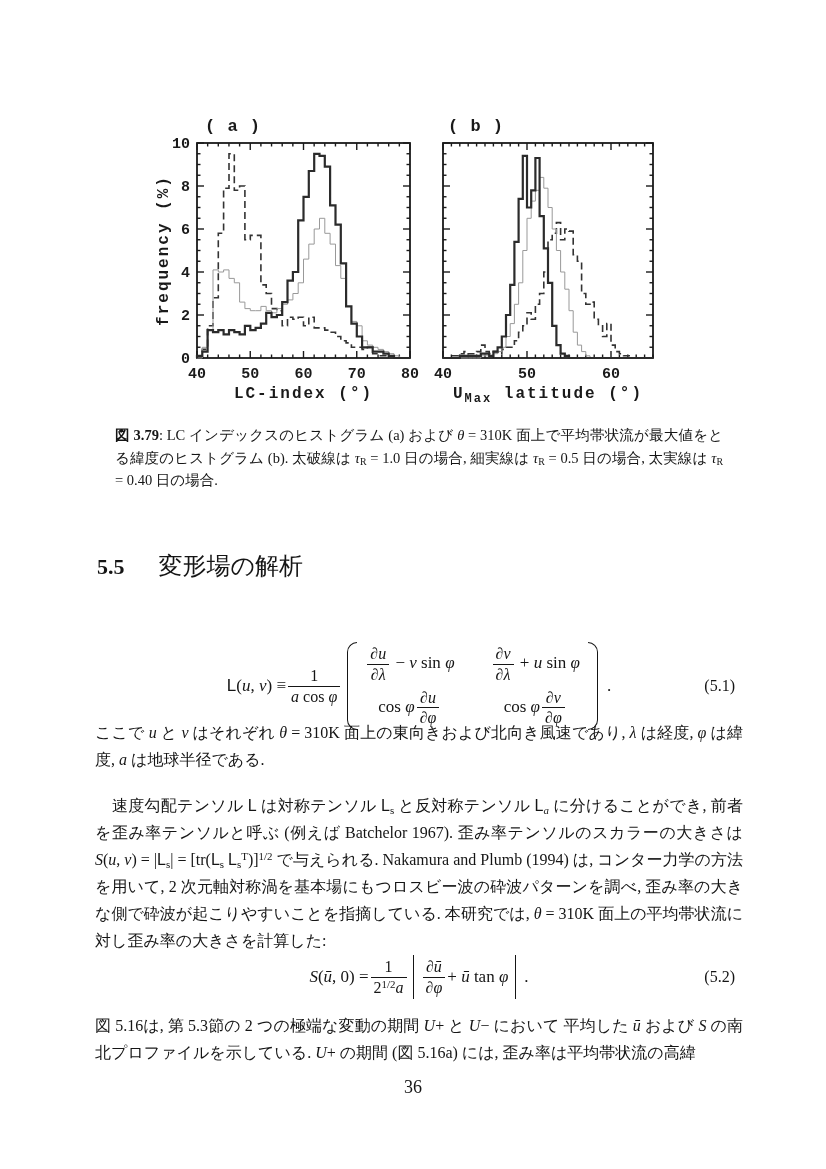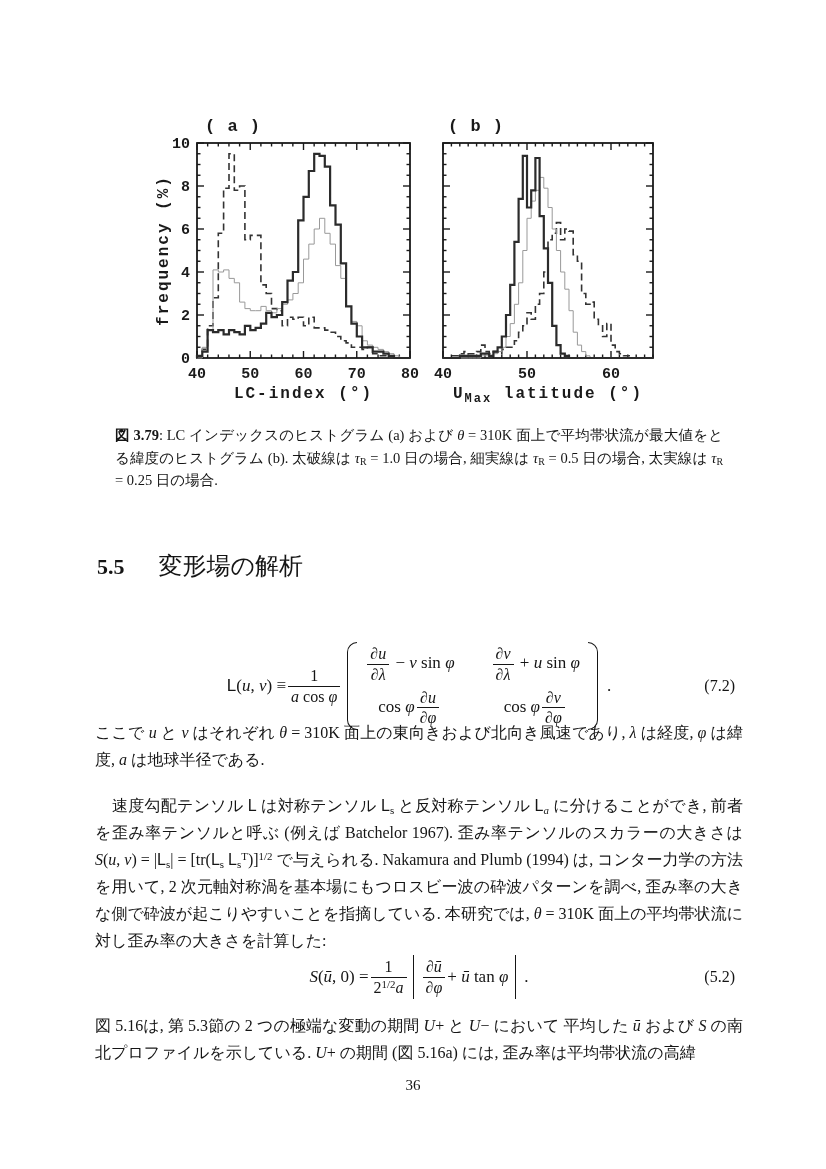--- a/index.html
+++ b/index.html
@@ -37,21 +37,21 @@
   .paren.l{border-left:1.6px solid #151515;border-top:1.6px solid #151515;
            border-bottom:1.6px solid #151515;border-radius:11px 0 0 11px;margin-right:4px;}
   .paren.r{border-right:1.6px solid #151515;border-top:1.6px solid #151515;
            border-bottom:1.6px solid #151515;border-radius:0 11px 11px 0;margin-left:4px;}
   .mat{display:inline-grid;grid-template-columns:auto auto;column-gap:36px;row-gap:5px;
        align-items:center;justify-items:center;padding:3px 4px;}
   .cell{white-space:nowrap;}
   .absgrp{display:inline-flex;align-items:center;border-left:1.3px solid #151515;
           border-right:1.3px solid #151515;padding:3px 7px;margin:0 4px;}
   .period{margin-left:4px;}
-  .pageno{position:absolute;left:0;top:1077px;width:100%;text-align:center;font-size:15px;}
+  .pageno{position:absolute;left:0;top:1077px;width:100%;text-align:center;font-size:18px;}
   svg{position:absolute;}
   svg text{fill:#1a1a1a;}
   .ctick{font:bold 15px "Liberation Mono","DejaVu Sans Mono",monospace;}
   .clab{font:bold 16px "Liberation Mono","DejaVu Sans Mono",monospace;letter-spacing:2px;}
   .ctitle{font:bold 17px "Liberation Mono","DejaVu Sans Mono",monospace;letter-spacing:1px;}
 </style>
 </head>
 <body>
 
 <div class="page">
@@ -260,21 +260,21 @@
       <line x1="233" y1="33" x2="226" y2="33" stroke="#1a1a1a" stroke-width="1.4"></line>
       <text x="23" y="268" text-anchor="middle" class="ctick">40</text>
       <text x="107" y="268" text-anchor="middle" class="ctick">50</text>
       <text x="191" y="268" text-anchor="middle" class="ctick">60</text>
       <text x="128" y="288" text-anchor="middle" class="clab"><tspan>U</tspan><tspan dy="4" font-size="12">Max</tspan><tspan dy="-4"> latitude (°)</tspan></text>
       <path d="M23.0 248.0 L23.0 248.0 L27.2 248.0 L27.2 248.0 L31.4 248.0 L31.4 245.8 L35.6 245.8 L35.6 245.8 L39.8 245.8 L39.8 243.7 L44.0 243.7 L44.0 241.6 L48.2 241.6 L48.2 243.7 L52.4 243.7 L52.4 243.7 L56.6 243.7 L56.6 241.6 L60.8 241.6 L60.8 235.1 L65.0 235.1 L65.0 241.6 L69.2 241.6 L69.2 243.7 L73.4 243.7 L73.4 241.6 L77.6 241.6 L77.6 243.7 L81.8 243.7 L81.8 239.4 L86.0 239.4 L86.0 237.3 L90.2 237.3 L90.2 237.3 L94.4 237.3 L94.4 230.8 L98.6 230.8 L98.6 222.2 L102.8 222.2 L102.8 215.8 L107.0 215.8 L107.0 202.8 L111.2 202.8 L111.2 209.3 L115.4 209.3 L115.4 194.3 L119.6 194.3 L119.6 183.5 L123.8 183.5 L123.8 162.0 L128.0 162.0 L128.0 129.8 L132.2 129.8 L132.2 123.3 L136.4 123.3 L136.4 112.6 L140.6 112.6 L140.6 129.8 L144.8 129.8 L144.8 119.0 L149.0 119.0 L149.0 121.1 L153.2 121.1 L153.2 144.8 L157.4 144.8 L157.4 151.3 L161.6 151.3 L161.6 183.5 L165.8 183.5 L165.8 194.3 L170.0 194.3 L170.0 192.1 L174.2 192.1 L174.2 209.3 L178.4 209.3 L178.4 215.8 L182.6 215.8 L182.6 226.5 L186.8 226.5 L186.8 213.6 L191.0 213.6 L191.0 235.1 L195.2 235.1 L195.2 241.6 L199.4 241.6 L199.4 243.7 L203.6 243.7 L203.6 245.8 L207.8 245.8 L207.8 245.8 L212.0 245.8 L212.0 248.0 L216.2 248.0 L216.2 248.0 L220.4 248.0 L220.4 248.0 L224.6 248.0 L224.6 248.0 L228.8 248.0 L228.8 248.0 L233.0 248.0 L233.0 248.0" fill="none" stroke="#333333" stroke-width="1.6" stroke-dasharray="7 4"></path>
       <path d="M23.0 248.0 L23.0 248.0 L27.2 248.0 L27.2 248.0 L31.4 248.0 L31.4 248.0 L35.6 248.0 L35.6 248.0 L39.8 248.0 L39.8 248.0 L44.0 248.0 L44.0 248.0 L48.2 248.0 L48.2 248.0 L52.4 248.0 L52.4 248.0 L56.6 248.0 L56.6 248.0 L60.8 248.0 L60.8 245.8 L65.0 245.8 L65.0 245.8 L69.2 245.8 L69.2 245.8 L73.4 245.8 L73.4 243.7 L77.6 243.7 L77.6 241.6 L81.8 241.6 L81.8 237.3 L86.0 237.3 L86.0 226.5 L90.2 226.5 L90.2 213.6 L94.4 213.6 L94.4 194.3 L98.6 194.3 L98.6 172.8 L102.8 172.8 L102.8 140.5 L107.0 140.5 L107.0 108.3 L111.2 108.3 L111.2 91.1 L115.4 91.1 L115.4 80.3 L119.6 80.3 L119.6 67.4 L123.8 67.4 L123.8 78.2 L128.0 78.2 L128.0 97.5 L132.2 97.5 L132.2 119.0 L136.4 119.0 L136.4 140.5 L140.6 140.5 L140.6 162.0 L144.8 162.0 L144.8 179.2 L149.0 179.2 L149.0 200.7 L153.2 200.7 L153.2 222.2 L157.4 222.2 L157.4 235.1 L161.6 235.1 L161.6 241.6 L165.8 241.6 L165.8 245.8 L170.0 245.8 L170.0 248.0 L174.2 248.0 L174.2 248.0 L178.4 248.0 L178.4 248.0 L182.6 248.0 L182.6 248.0 L186.8 248.0 L186.8 248.0 L191.0 248.0 L191.0 248.0 L195.2 248.0 L195.2 248.0 L199.4 248.0 L199.4 248.0 L203.6 248.0 L203.6 248.0 L207.8 248.0 L207.8 248.0 L212.0 248.0 L212.0 248.0 L216.2 248.0 L216.2 248.0 L220.4 248.0 L220.4 248.0 L224.6 248.0 L224.6 248.0 L228.8 248.0 L228.8 248.0 L233.0 248.0 L233.0 248.0" fill="none" stroke="#999999" stroke-width="1"></path>
       <path d="M23.0 248.0 L23.0 248.0 L27.2 248.0 L27.2 248.0 L31.4 248.0 L31.4 248.0 L35.6 248.0 L35.6 248.0 L39.8 248.0 L39.8 245.8 L44.0 245.8 L44.0 245.8 L48.2 245.8 L48.2 245.8 L52.4 245.8 L52.4 245.8 L56.6 245.8 L56.6 245.8 L60.8 245.8 L60.8 243.7 L65.0 243.7 L65.0 243.7 L69.2 243.7 L69.2 245.8 L73.4 245.8 L73.4 241.6 L77.6 241.6 L77.6 237.3 L81.8 237.3 L81.8 226.5 L86.0 226.5 L86.0 205.0 L90.2 205.0 L90.2 174.9 L94.4 174.9 L94.4 131.9 L98.6 131.9 L98.6 88.9 L102.8 88.9 L102.8 45.9 L107.0 45.9 L107.0 97.5 L111.2 97.5 L111.2 80.3 L115.4 80.3 L115.4 48.0 L119.6 48.0 L119.6 106.1 L123.8 106.1 L123.8 138.3 L128.0 138.3 L128.0 172.8 L132.2 172.8 L132.2 215.8 L136.4 215.8 L136.4 235.1 L140.6 235.1 L140.6 243.7 L144.8 243.7 L144.8 245.8 L149.0 245.8 L149.0 248.0 L153.2 248.0 L153.2 248.0 L157.4 248.0 L157.4 248.0 L161.6 248.0 L161.6 248.0 L165.8 248.0 L165.8 248.0 L170.0 248.0 L170.0 248.0 L174.2 248.0 L174.2 248.0 L178.4 248.0 L178.4 248.0 L182.6 248.0 L182.6 248.0 L186.8 248.0 L186.8 248.0 L191.0 248.0 L191.0 248.0 L195.2 248.0 L195.2 248.0 L199.4 248.0 L199.4 248.0 L203.6 248.0 L203.6 248.0 L207.8 248.0 L207.8 248.0 L212.0 248.0 L212.0 248.0 L216.2 248.0 L216.2 248.0 L220.4 248.0 L220.4 248.0 L224.6 248.0 L224.6 248.0 L228.8 248.0 L228.8 248.0 L233.0 248.0 L233.0 248.0" fill="none" stroke="#2b2b2b" stroke-width="2.2"></path>
     </svg>
 
-  <div class="caption"><span class="b">図 3.79</span><span>: LC インデックスのヒストグラム (a) および </span><span class="m">θ</span><span> = 310K 面上で平均帯状流が最大値をとる緯度のヒストグラム (b). 太破線は </span><span class="m">τ</span><sub>R</sub><span> = 1.0 日の場合, 細実線は </span><span class="m">τ</span><sub>R</sub><span> = 0.5 日の場合, 太実線は </span><span class="m">τ</span><sub>R</sub><span> = 0.25 日の場合.</span></div>
+  <div class="caption"><span class="b">図 3.79</span><span>: LC インデックスのヒストグラム (a) および </span><span class="m">θ</span><span> = 310K 面上で平均帯状流が最大値をとる緯度のヒストグラム (b). 太破線は </span><span class="m">τ</span><sub>R</sub><span> = 1.0 日の場合, 細実線は </span><span class="m">τ</span><sub>R</sub><span> = 0.5 日の場合, 太実線は </span><span class="m">τ</span><sub>R</sub><span> = 0.40 日の場合.</span></div>
 
   <div class="heading">
     <span class="num">5.5</span><span class="ttl">変形場の解析</span>
   </div>
 
 
   <div class="eq eq51">
     <span><span class="sf">L</span><span>(</span><span class="m">u</span><span>, </span><span class="m">v</span><span>) ≡ </span></span>
     <span class="frac">
       <span class="fn"><span>1</span></span>
@@ -292,21 +292,21 @@
         <span class="cell">
           <span><span>cos </span><span class="m">φ</span></span><span class="frac"><span class="fn"><span class="m">∂u</span></span><span class="fd"><span class="m">∂φ</span></span></span>
         </span>
         <span class="cell">
           <span><span>cos </span><span class="m">φ</span></span><span class="frac"><span class="fn"><span class="m">∂v</span></span><span class="fd"><span class="m">∂φ</span></span></span>
         </span>
       </span>
       <span class="paren r"></span>
     </span>
     <span class="period">.</span>
-    <span class="eqnum">(7.2)</span>
+    <span class="eqnum">(5.1)</span>
   </div>
 
   <div class="para pafter"><span>ここで </span><span class="m">u</span><span> と </span><span class="m">v</span><span> はそれぞれ </span><span class="m">θ</span><span> = 310K 面上の東向きおよび北向き風速であり, </span><span class="m">λ</span><span> は経度, </span><span class="m">φ</span><span> は緯度, </span><span class="m">a</span><span> は地球半径である.</span></div>
 
   <div class="para indent p2"><span>速度勾配テンソル </span><span class="sf">L</span><span> は対称テンソル </span><span class="sf">L</span><sub>s</sub><span> と反対称テンソル </span><span class="sf">L</span><sub class="m">a</sub><span> に分けることができ, 前者を歪み率テンソルと呼ぶ (例えば Batchelor 1967). 歪み率テンソルのスカラーの大きさは </span><span class="m">S</span><span>(</span><span class="m">u</span><span>, </span><span class="m">v</span><span>) = |</span><span class="sf">L</span><sub>s</sub><span>| = [tr(</span><span class="sf">L</span><sub>s</sub><span> </span><span class="sf">L</span><sub>s</sub><sup>T</sup><span>)]</span><sup>1/2</sup><span> で与えられる. Nakamura and Plumb (1994) は, コンター力学の方法を用いて, 2 次元軸対称渦を基本場にもつロスビー波の砕波パターンを調べ, 歪み率の大きな側で砕波が起こりやすいことを指摘している. 本研究では, </span><span class="m">θ</span><span> = 310K 面上の平均帯状流に対し歪み率の大きさを計算した:</span></div>
 
   <div class="eq eq52">
     <span><span class="m">S</span><span>(</span><span class="m">ū</span><span>, 0) = </span></span>
     <span class="frac">
       <span class="fn"><span>1</span></span>

